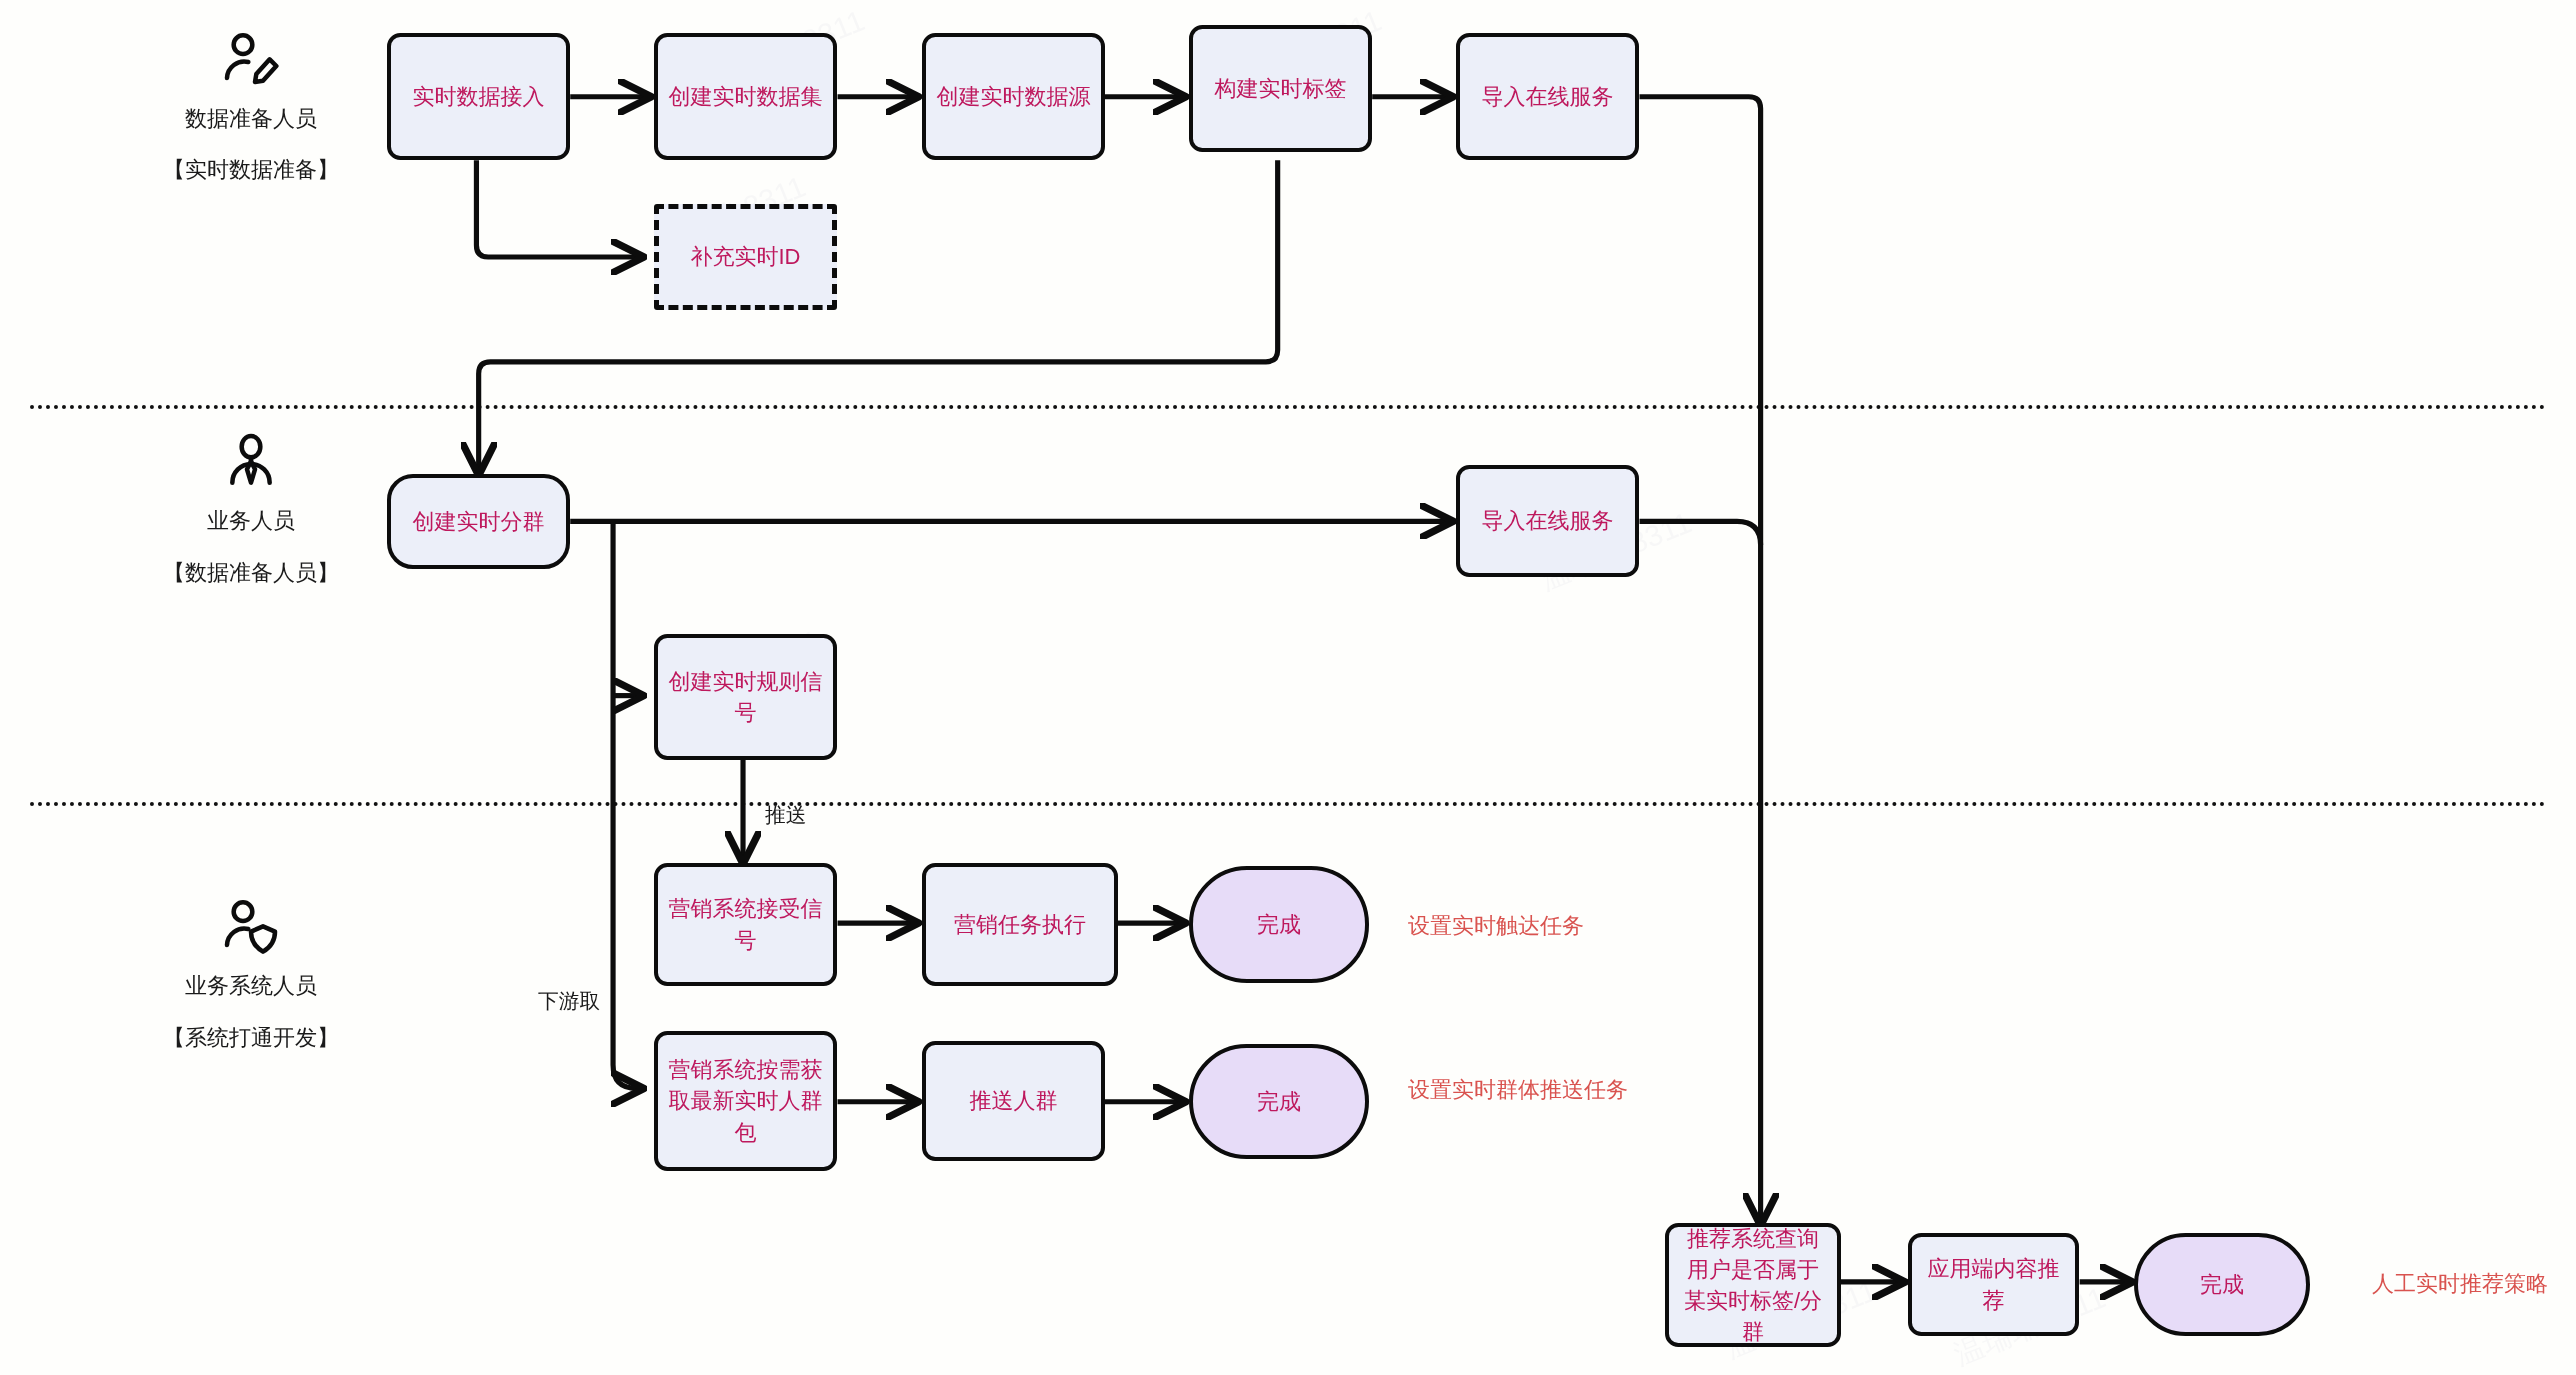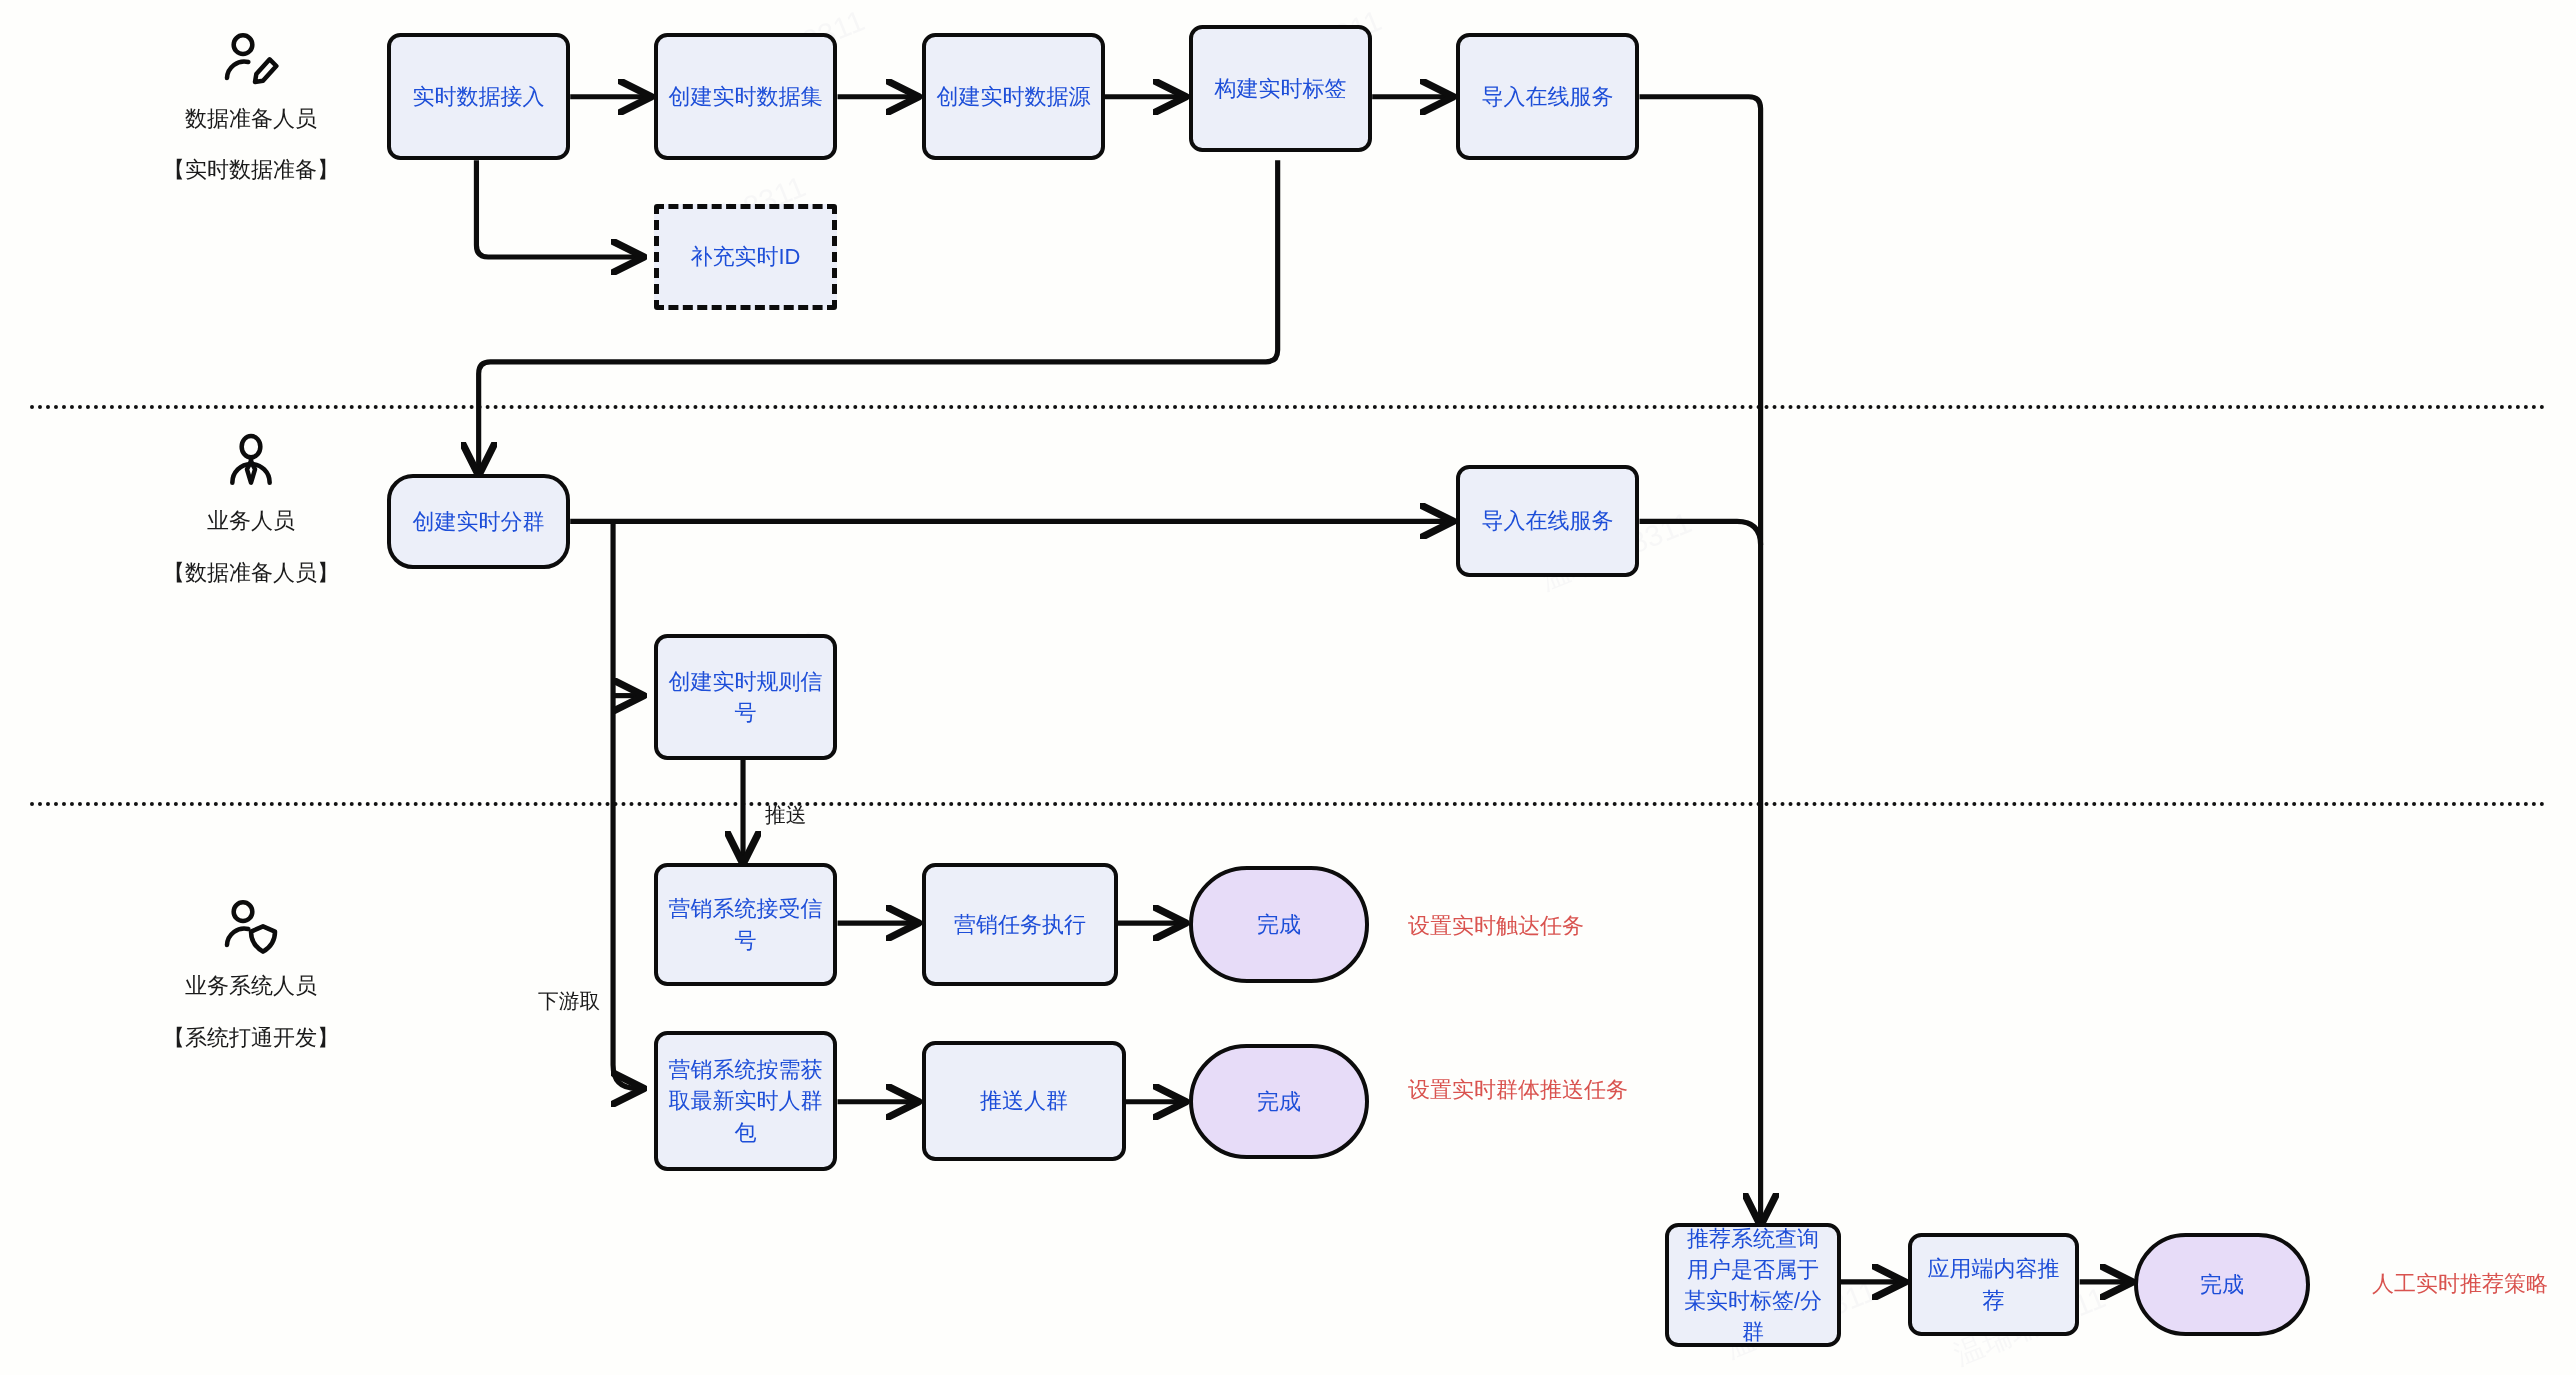--- a/index.html
+++ b/index.html
@@ -64,21 +64,21 @@
     position: absolute;
     box-sizing: border-box;
     display: flex;
     align-items: center;
     justify-content: center;
     text-align: center;
     background: #eceff9;
     border: 4.4px solid #0c0c0c;
     border-radius: 13.3px;
     font-size: 22px;
-    color: #1d4ed8;
+    color: #be185d;
     line-height: 1.42;
     padding: 4.4px 10.3px;
   }
   .node.dashed {
     border-style: dashed;
     border-width: 5.2px;
     border-radius: 3px;
   }
   .node.terminal {
     background: #e7dcf8;
@@ -226,21 +226,21 @@
   <div class="node" style="left:654px;top:634px;width:183px;height:126px;">创建实时规则信号</div>
 
   <div class="node" style="left:654px;top:863px;width:183px;height:123px;">营销系统接受信号</div>
 
   <div class="node" style="left:922px;top:863px;width:196px;height:123px;">营销任务执行</div>
 
   <div class="node terminal" style="left:1189px;top:866px;width:180px;height:117px;">完成</div>
 
   <div class="node" style="left:654px;top:1031px;width:183px;height:140px;">营销系统按需获取最新实时人群包</div>
 
-  <div class="node" style="left:922px;top:1041px;width:204px;height:120px;">推送人群</div>
+  <div class="node" style="left:922px;top:1041px;width:183px;height:120px;">推送人群</div>
 
   <div class="node terminal" style="left:1189px;top:1044px;width:180px;height:115px;">完成</div>
 
   <div class="node" style="left:1665px;top:1223px;width:176px;height:124px;">推荐系统查询用户是否属于某实时标签/分群</div>
 
   <div class="node" style="left:1908px;top:1233px;width:171px;height:103px;">应用端内容推荐</div>
 
   <div class="node terminal" style="left:2134px;top:1233px;width:176px;height:103px;">完成</div>
 
   <div class="edge-label" style="left:765px;top:801px;">推送</div>

